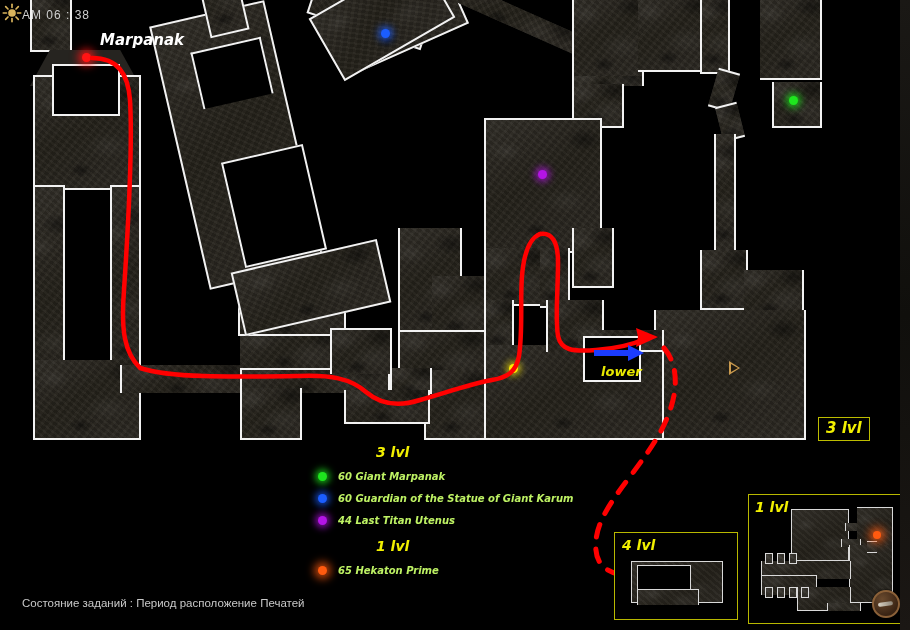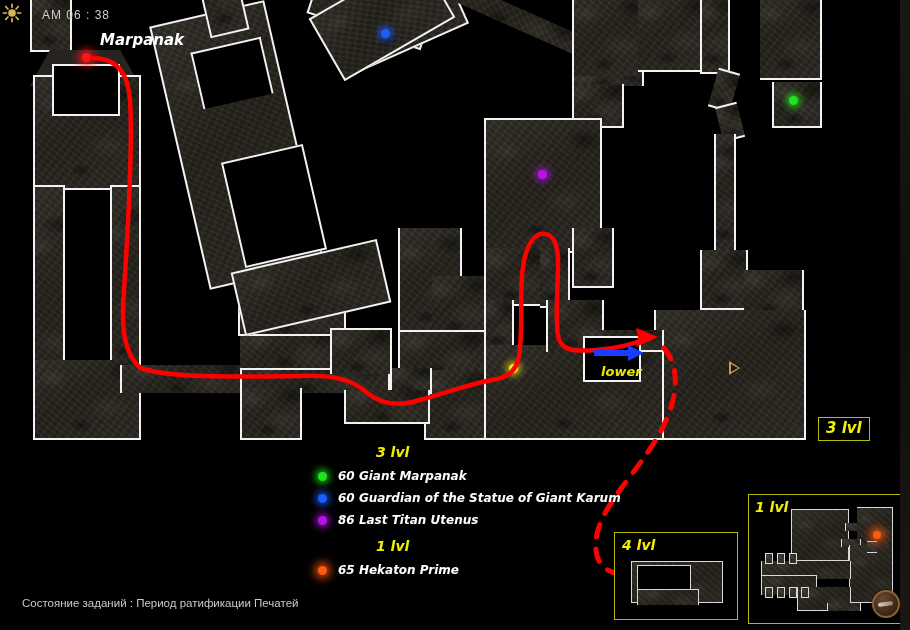--- a/index.html
+++ b/index.html
@@ -34,34 +34,34 @@
   .mapdot.yellow{background:#ffe800;box-shadow:0 0 7px 3px rgba(255,232,0,.65);}
   .mapdot.purple{background:#b414e6;box-shadow:0 0 7px 3px rgba(180,20,230,.7);}
   .mapdot.red   {background:#ff1414;box-shadow:0 0 8px 4px rgba(255,20,20,.8);}
   .mapdot.orange{background:#ff5a0f;box-shadow:0 0 8px 4px rgba(255,90,15,.75);}
 
   
   #draw-layer{position:absolute;inset:0;pointer-events:none;}
 
   
   .hand{font-family:"DejaVu Sans",sans-serif;font-style:italic;font-weight:bold;}
-  #clock{position:absolute;left:22px;top:8px;color:#cfcfcf;font-size:12px;letter-spacing:1px;font-family:"Liberation Sans",sans-serif;margin-left:20px;}
+  #clock{position:absolute;left:22px;top:8px;color:#cfcfcf;font-size:12px;letter-spacing:1px;font-family:"Liberation Sans",sans-serif;}
   #sun-icon{position:absolute;left:2px;top:3px;width:20px;height:20px;}
   #sobling-label{position:absolute;left:100px;top:31px;color:#fff;font-size:15px;}
 
   #lower-label{position:absolute;left:601px;top:364px;color:#e8e800;font-size:13px;}
   #lvl3-badge{position:absolute;left:818px;top:417px;color:#f2f000;font-size:15px;
               border:1px solid #bdbd00;padding:1px 7px 3px 7px;background:#000;}
 
   
   #legend{position:absolute;left:318px;top:444px;width:320px;}
   .legend-head{color:#f2f000;font-size:14px;text-align:left;padding-left:58px;margin-bottom:5px;}
   .legend-row{display:flex;align-items:center;height:22px;}
   .legend-dot{width:9px;height:9px;border-radius:50%;flex:0 0 auto;margin-right:11px;}
-  .legend-text{color:#ffffff;font-size:12px;white-space:nowrap;text-align:center;}
+  .legend-text{color:#bef264;font-size:10px;white-space:nowrap;text-align:center;}
 
   
   #status{position:absolute;left:22px;top:596px;color:#c8c8c8;font-size:11.5px;line-height:15px;
           font-family:"Liberation Sans",sans-serif;}
 
   
   .inset{position:absolute;background:#000;border:1px solid #b8b800;box-sizing:border-box;}
   .inset-title{position:absolute;color:#f2f000;font-size:14px;z-index:5;}
   #inset-2lvl{left:614px;top:532px;width:124px;height:88px;}
   #inset-1lvl{left:748px;top:494px;width:158px;height:130px;}
@@ -231,33 +231,33 @@
     <div class="legend-row">
       <span class="legend-dot mapdot green" style="position:relative;"></span>
       <span class="legend-text hand">60 Giant Marpanak</span>
     </div>
     <div class="legend-row">
       <span class="legend-dot mapdot blue" style="position:relative;"></span>
       <span class="legend-text hand">60 Guardian of the Statue of Giant Karum</span>
     </div>
     <div class="legend-row">
       <span class="legend-dot mapdot purple" style="position:relative;"></span>
-      <span class="legend-text hand">86 Last Titan Utenus</span>
+      <span class="legend-text hand">44 Last Titan Utenus</span>
     </div>
 
     <div class="legend-head hand" style="margin-top:7px;">1 lvl</div>
 
     <div class="legend-row">
       <span class="legend-dot mapdot orange" style="position:relative;"></span>
       <span class="legend-text hand">65 Hekaton Prime</span>
     </div>
   </div>
 
   <div id="status">
-    <div>Состояние заданий : Период ратификации Печатей</div>
+    <div>Состояние заданий : Период расположение Печатей</div>
   </div>
 
   <div id="inset-2lvl" class="inset">
     <div class="inset-title hand" style="left:7px;top:4px;">4 lvl</div>
     <div class="inset-room" style="left:16px;top:28px;width:92px;height:42px;"></div>
     <div class="inset-room" style="left:22px;top:32px;width:54px;height:30px;background:#000;"></div>
     <div class="inset-room nb-b" style="left:22px;top:56px;width:62px;height:16px;"></div>
   </div>
 
   <div id="inset-1lvl" class="inset">

